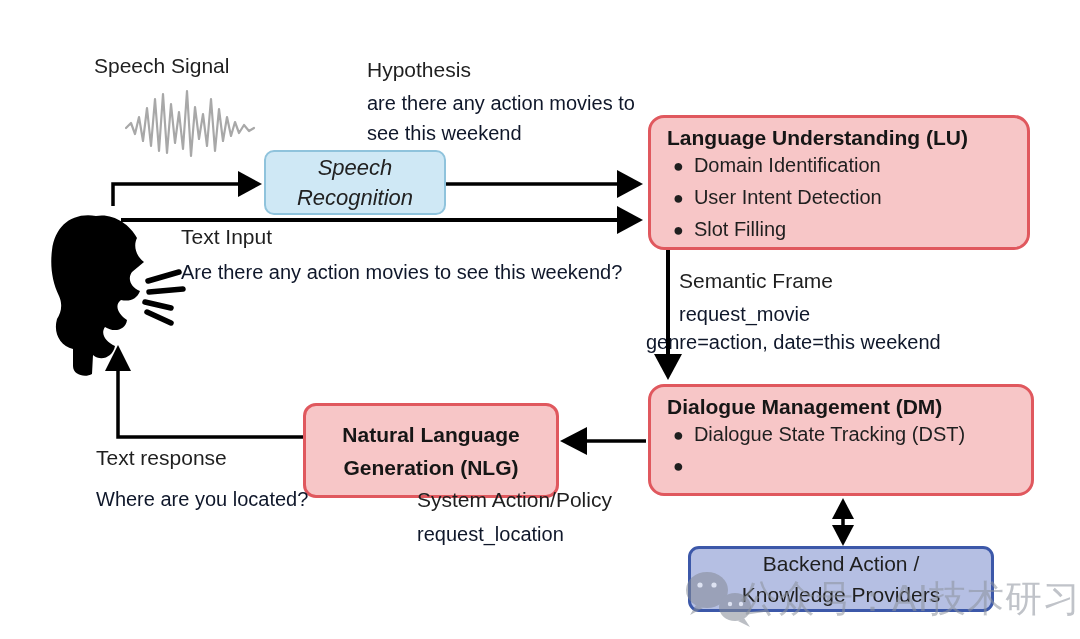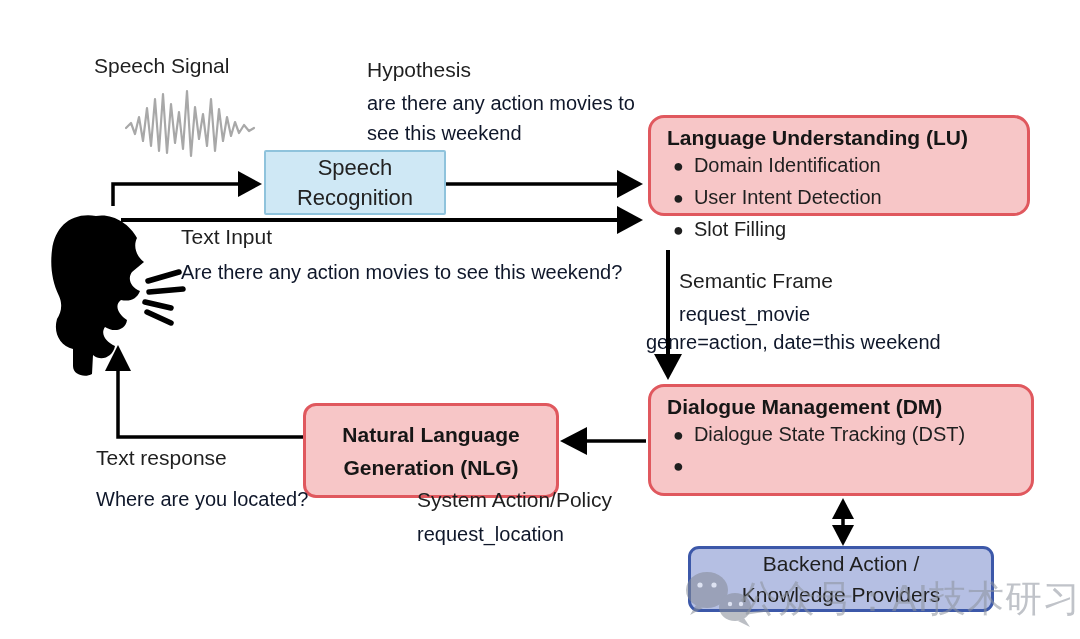--- a/index.html
+++ b/index.html
@@ -5,21 +5,21 @@
   html,body{margin:0;padding:0;background:#ffffff;}
   #canvas{
     position:relative;width:1080px;height:639px;background:#ffffff;overflow:hidden;
     font-family:"Liberation Sans",sans-serif;
   }
   .abs{position:absolute;}
   .label-black{color:#1f1f1f;font-size:21px;white-space:nowrap;}
   .label-gray{color:#0f172a;font-size:20px;white-space:nowrap;line-height:30px;}
   .box{position:absolute;box-sizing:border-box;}
   .pink{background:#f7c6c7;border:3px solid #e0585e;border-radius:16px;}
-  .blue{background:#cfe8f5;border:2.5px solid #8fc3dc;border-radius:2px;}
+  .blue{background:#cfe8f5;border:2.5px solid #8fc3dc;border-radius:10px;font-style:italic;}
   .purple{background:#b5bfe3;border:3px solid #3c58a9;border-radius:11px;}
   .box-title{font-weight:bold;font-size:21px;color:#161616;white-space:nowrap;}
   .bullet-line{font-size:20px;color:#1f1f1f;line-height:31px;white-space:nowrap;display:flex;align-items:baseline;}
   .bullet-dot{margin:0 10px 0 6px;font-size:18px;}
   .center-text{display:flex;flex-direction:column;align-items:center;justify-content:center;height:100%;}
   .sr-line{font-size:22px;color:#222;line-height:30px;}
   .nlg-line{font-weight:bold;font-size:21px;color:#161616;line-height:33px;}
   .be-line{font-size:21px;color:#1f1f1f;line-height:31px;}
   #arrow-layer{position:absolute;left:0;top:0;pointer-events:none;}
   .watermark{
@@ -32,21 +32,21 @@
 
 <div id="canvas">
 
   <div class="box blue" style="left:264px;top:150px;width:182px;height:65px;">
     <div class="center-text">
       <div class="sr-line">Speech</div>
       <div class="sr-line">Recognition</div>
     </div>
   </div>
 
-  <div class="box pink" style="left:648px;top:115px;width:382px;height:101px;padding:8px 16px 6px 16px;">
+  <div class="box pink" style="left:648px;top:115px;width:382px;height:135px;padding:8px 16px 6px 16px;">
     <div class="box-title">Language Understanding (LU)</div>
     <div class="bullet-line">
       <span class="bullet-dot">●</span>
       <span>Domain Identification</span>
     </div>
     <div class="bullet-line">
       <span class="bullet-dot">●</span>
       <span>User Intent Detection</span>
     </div>
     <div class="bullet-line">

